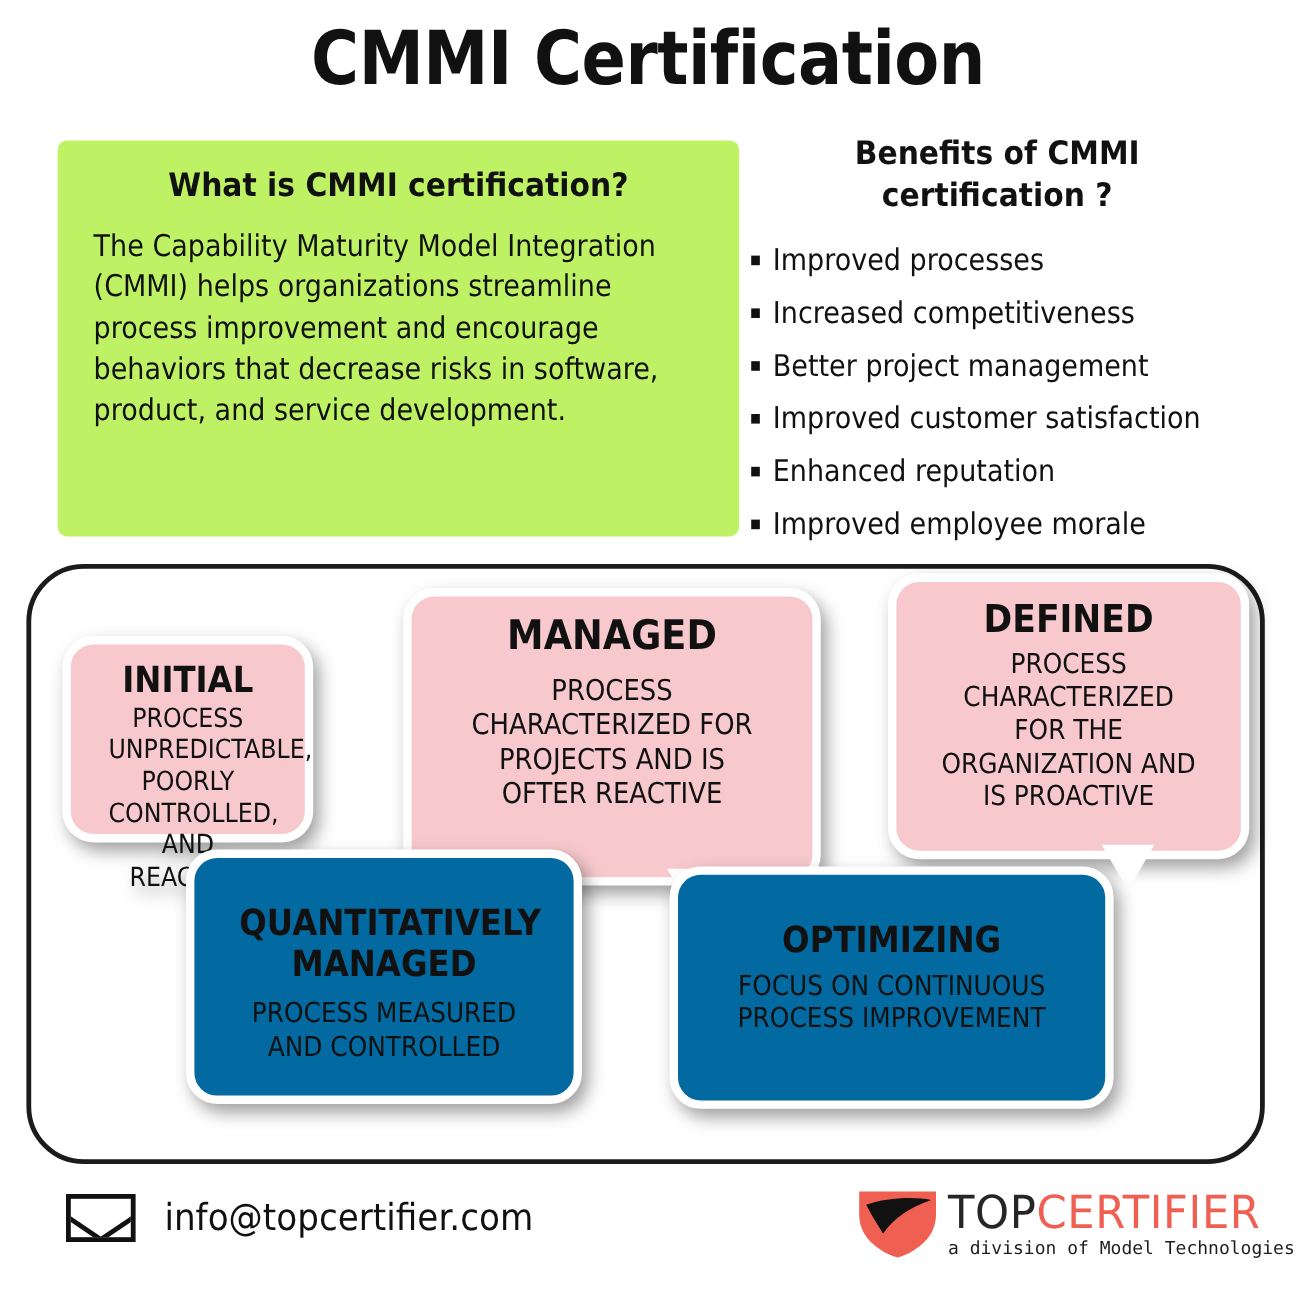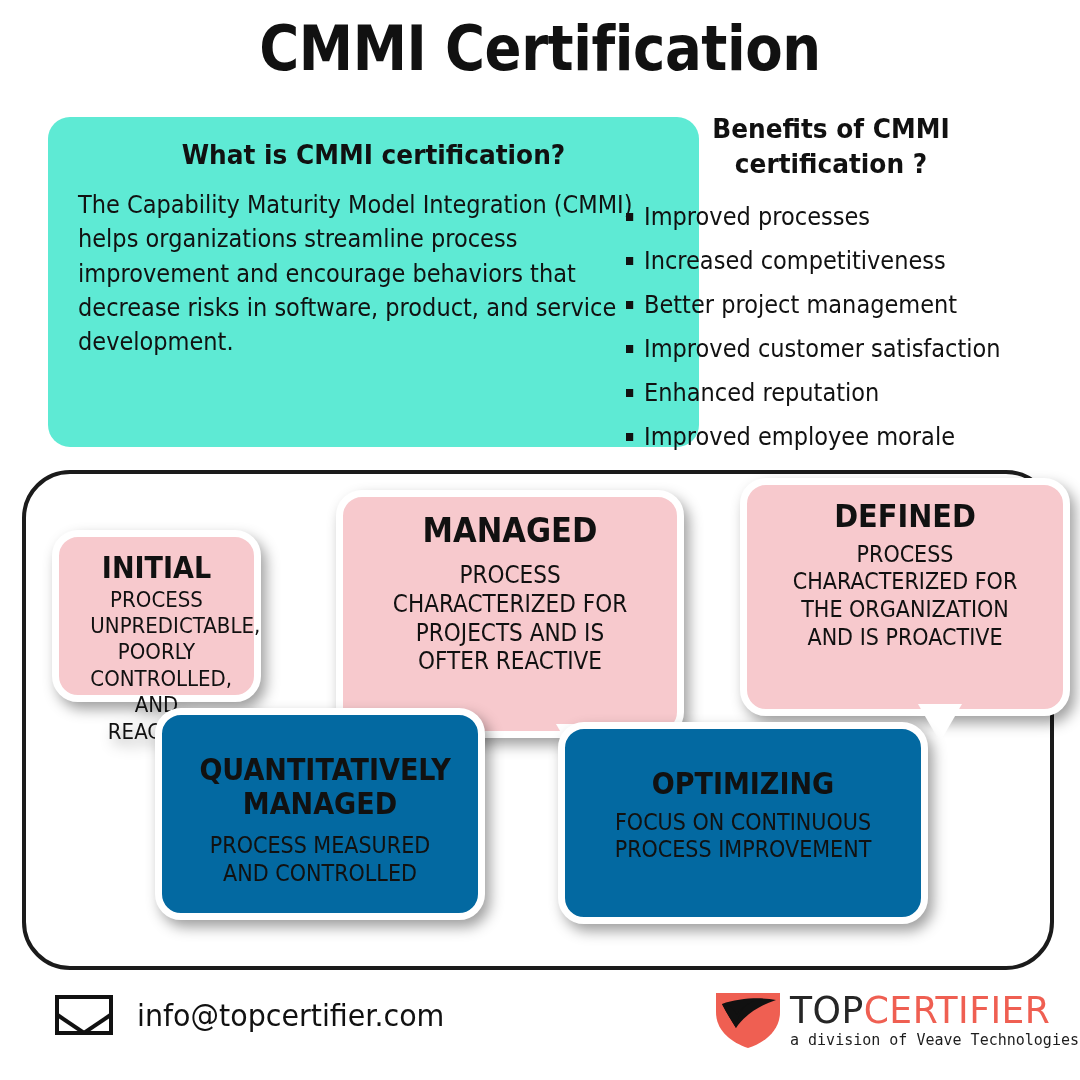--- a/index.html
+++ b/index.html
@@ -30,24 +30,24 @@
     color: #111111;
     transform: scaleX(0.88);
     transform-origin: center top;
   }
 
   
   .whatis-card {
     position: absolute;
     left: 48px;
     top: 117px;
-    width: 651px;
+    width: 568px;
     height: 330px;
-    background: #5eead4;
-    border-radius: 22px;
+    background: #bef264;
+    border-radius: 8px;
     box-sizing: border-box;
     padding: 22px 30px 0 30px;
   }
   .whatis-heading {
     text-align: center;
     font-family: "DejaVu Sans", sans-serif;
     font-weight: bold;
     font-size: 27px;
     color: #111111;
     transform: scaleX(0.92);
@@ -163,21 +163,21 @@
   #bubble-initial .b-title { font-size: 30px; }
   #bubble-initial .b-body  { font-size: 22px; margin-top: 2px; }
 
   #bubble-managed {
     left: 336px; top: 490px; width: 348px; height: 248px;
   }
   #bubble-managed .b-title { font-size: 34px; }
   #bubble-managed .b-body  { font-size: 24px; margin-top: 12px; }
 
   #bubble-defined {
-    left: 740px; top: 478px; width: 330px; height: 238px;
+    left: 740px; top: 478px; width: 301px; height: 238px;
   }
   #bubble-defined .b-title { font-size: 32px; }
   #bubble-defined .b-body  { font-size: 23px; margin-top: 6px; }
 
   #bubble-quant {
     left: 155px; top: 708px; width: 330px; height: 212px;
   }
   #bubble-quant .b-title { font-size: 30px; margin-top: 24px; }
   #bubble-quant .b-body  { font-size: 23px; margin-top: 12px; }
 
@@ -320,15 +320,15 @@
 </div>
 
 <div class="footer-logo">
   <svg width="72" height="62" viewBox="0 0 72 62">
     <path d="M4 5 L36 5 L68 5 L68 24 C68 42 54 54 36 60 C18 54 4 42 4 24 Z" fill="#ef5f52"></path>
     <path d="M10 16 C26 10 50 9 64 12 C46 18 32 28 24 40 C19 32 14 24 10 16 Z" fill="#111111"></path>
     <path d="M10 16 C18 16 22 21 25 27 C28 21 34 16 42 13 C30 18 26 27 24 40 C19 32 14 24 10 16 Z" fill="#111111"></path>
   </svg>
   <div class="logo-wordmark">
     <div class="logo-top"><span class="w-top">TOP</span><span class="w-certifier">CERTIFIER</span></div>
-    <div class="logo-sub">a division of Veave Technologies</div>
+    <div class="logo-sub">a division of Model Technologies</div>
   </div>
 </div>
 
 </body></html>

